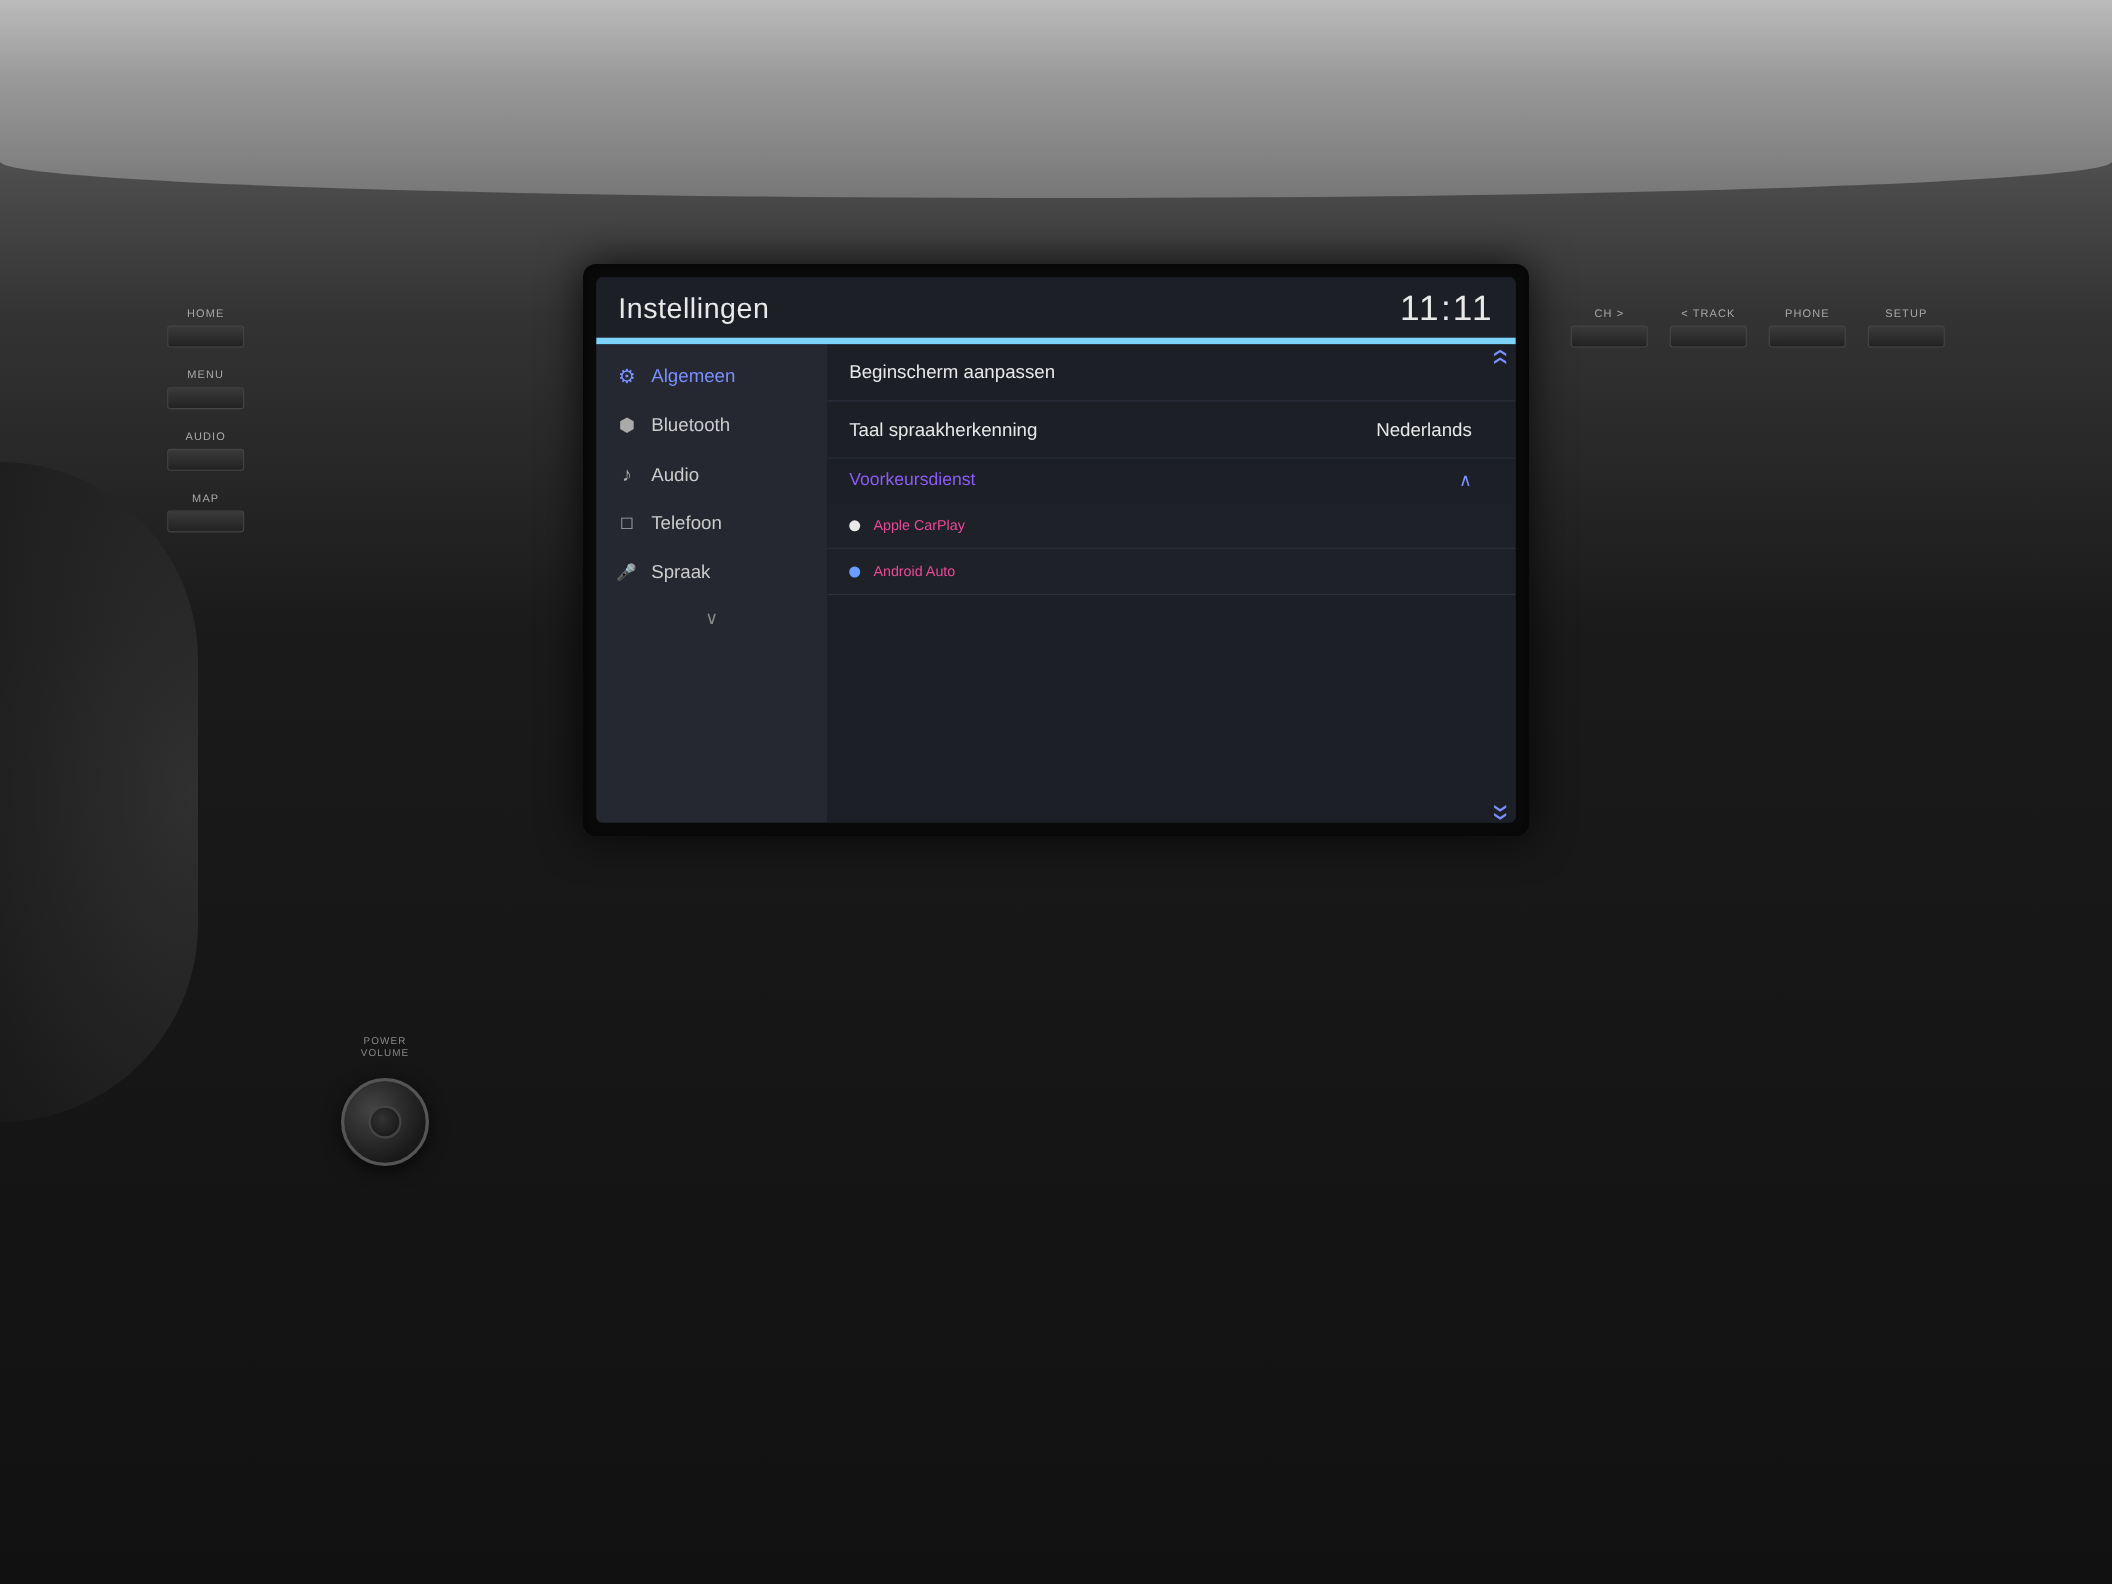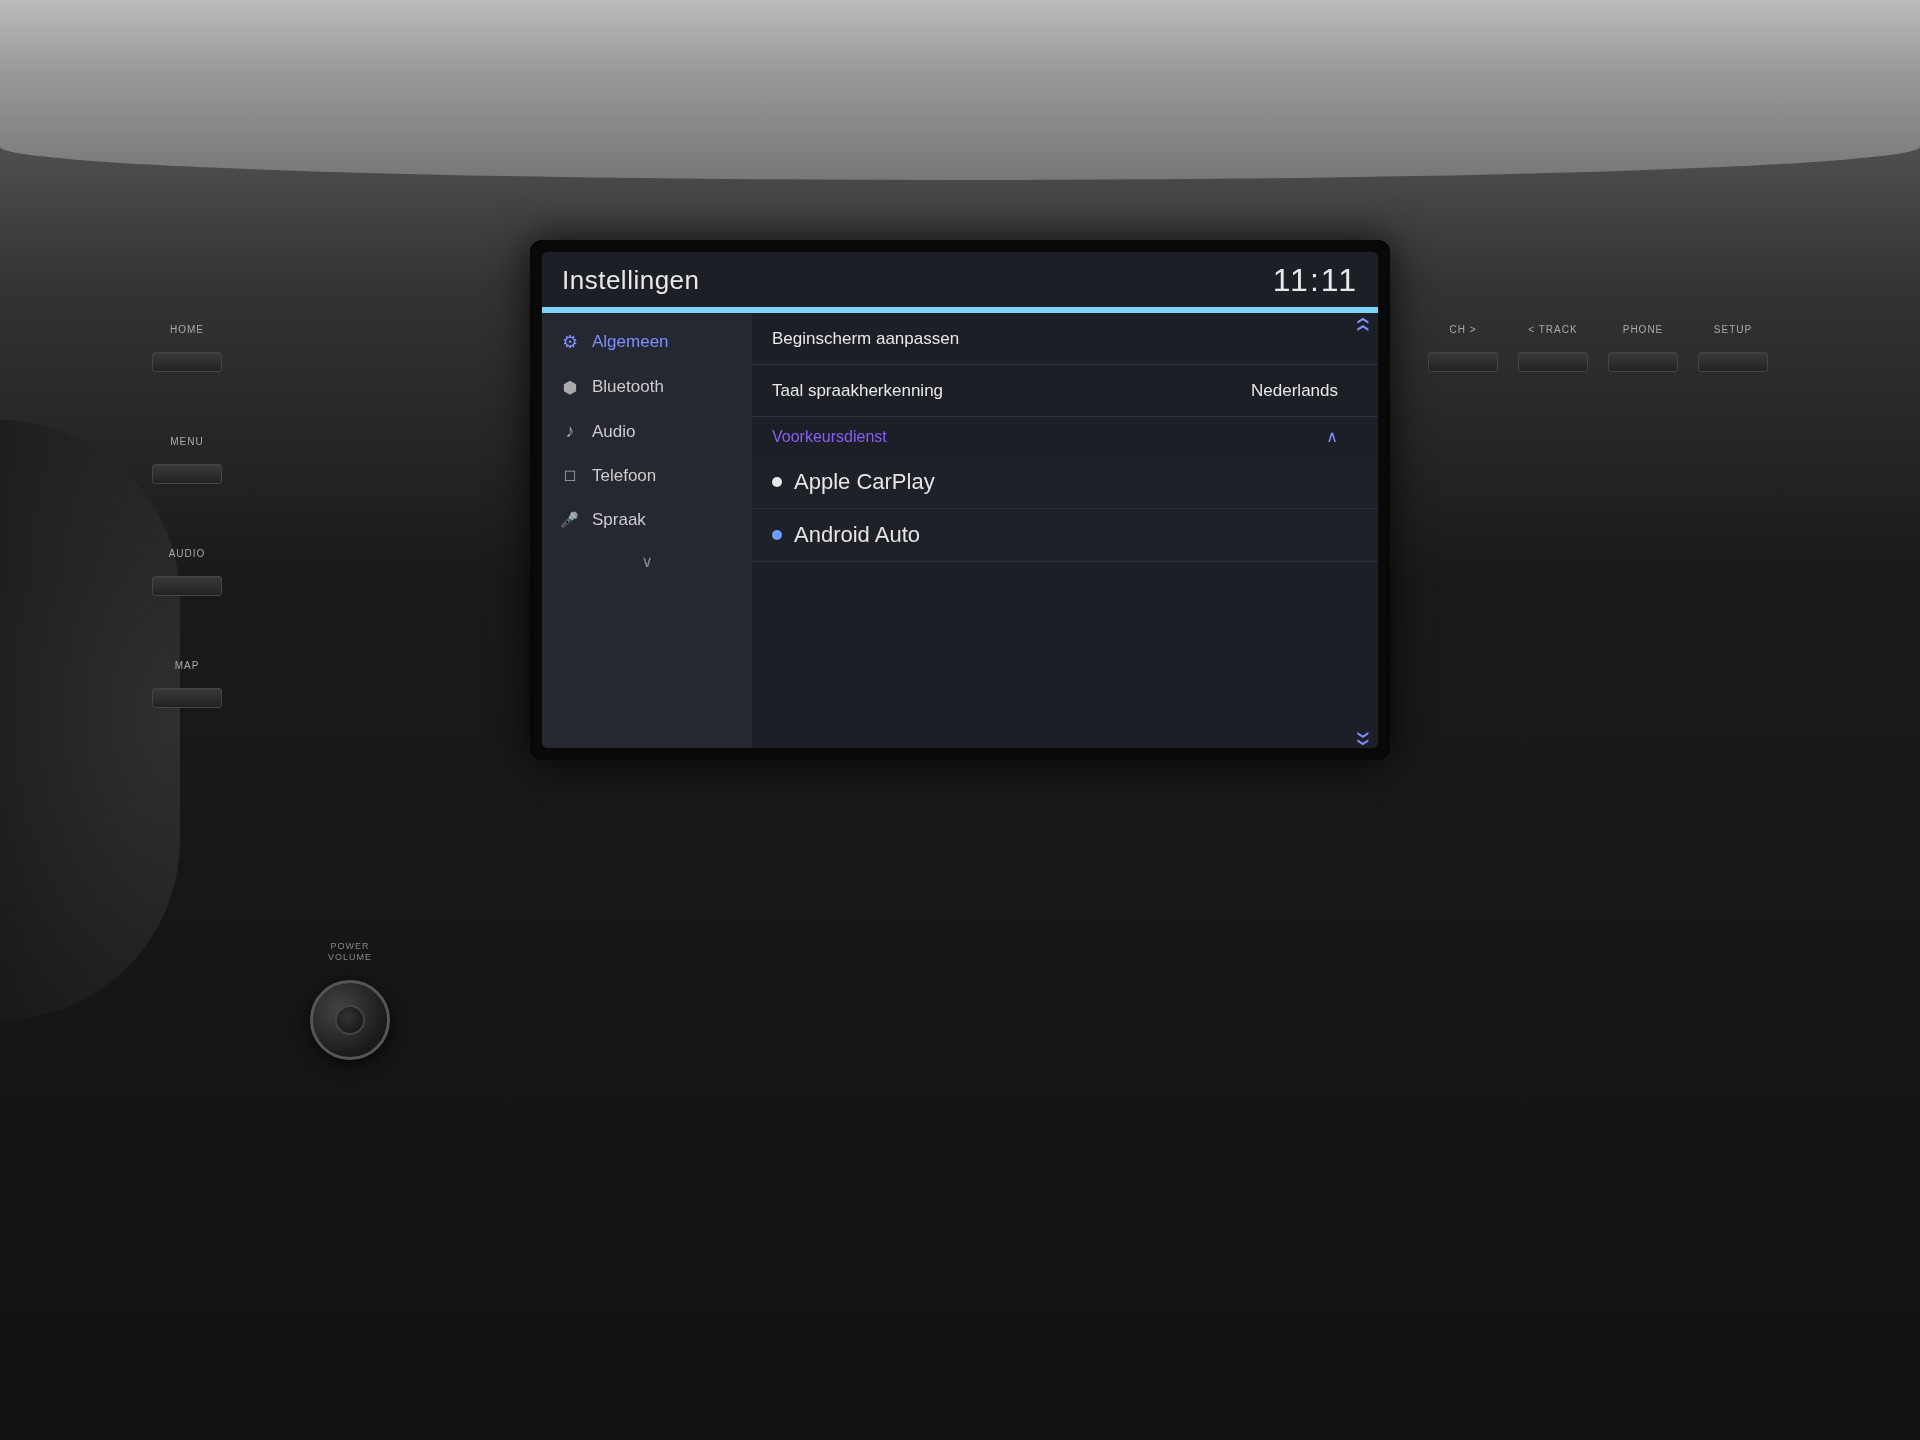--- a/index.html
+++ b/index.html
@@ -230,40 +230,39 @@
 
     .radio-dot.white {
       background: #e8e8e8;
     }
 
     .radio-dot.blue {
       background: #6a9fff;
     }
 
     .radio-item-label {
-      color: #e5e5e5;
-      font-size: 22px;
+      color: #ec4899;
+      font-size: 13px;
     }
 
     
     .left-buttons {
       position: absolute;
       left: 152px;
       top: 280px;
       display: flex;
       flex-direction: column;
       gap: 20px;
     }
 
     .phys-btn-group {
       display: flex;
       flex-direction: column;
       align-items: center;
-      gap: 17px;
-      margin-top: 44px;
+      gap: 5px;
     }
 
     .phys-btn-label {
       color: #aaa;
       font-size: 10px;
       letter-spacing: 1px;
       text-align: center;
     }
 
     .phys-btn {

